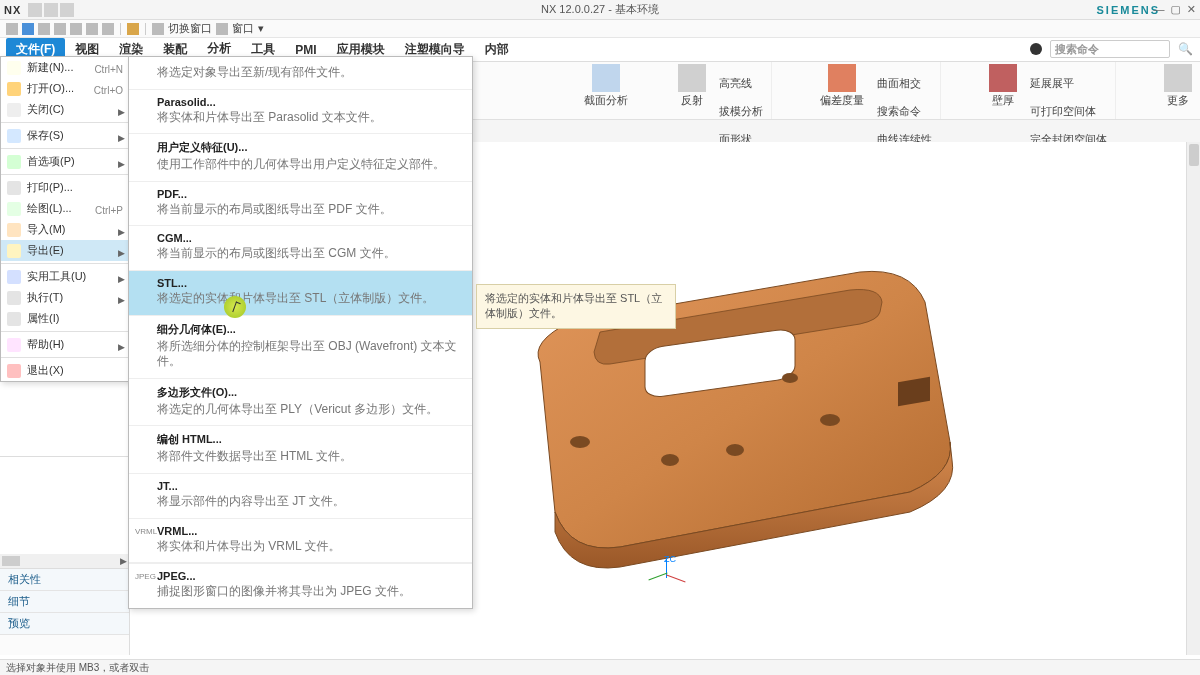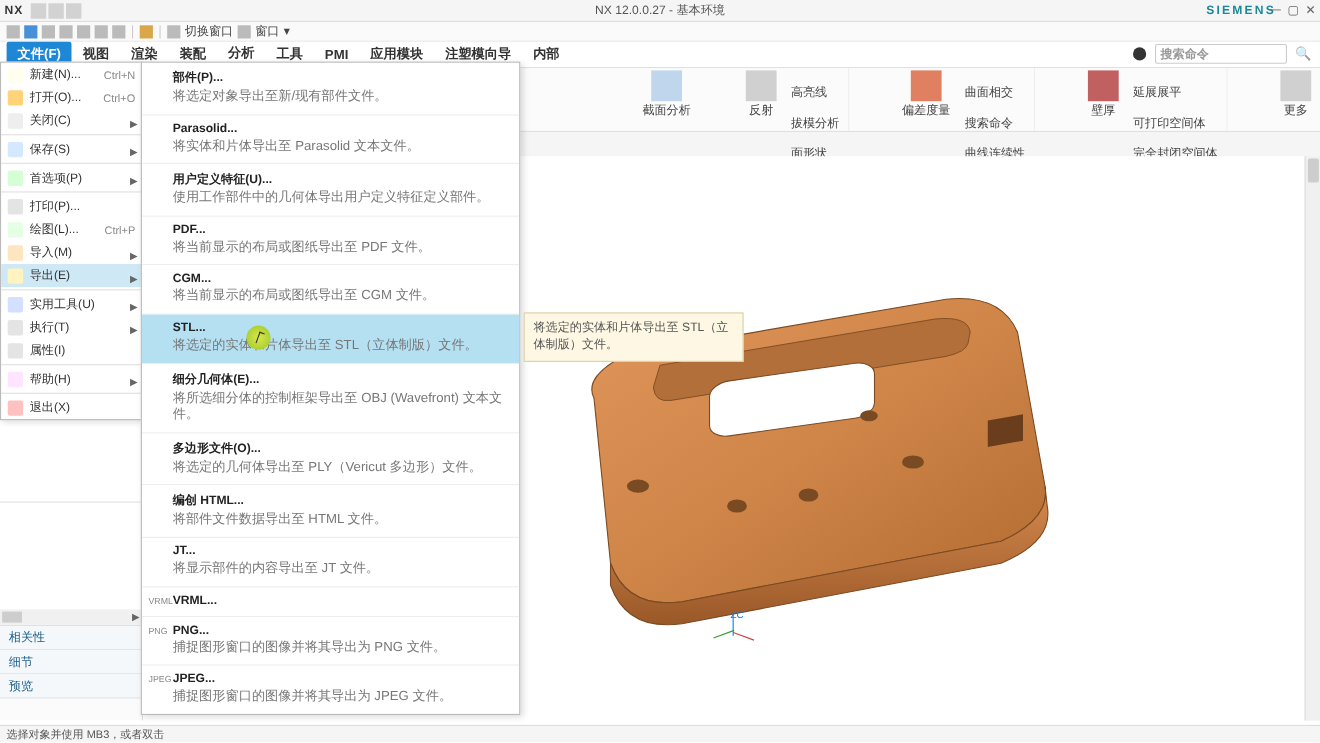--- a/index.html
+++ b/index.html
@@ -375,21 +375,20 @@
     <div class="fm-sep"></div>
     <div class="fm-item">
       <span class="ic ic-exit"></span>
     <span class="label">退出(X)</span>
     <span class="shortcut"></span>
     </div>
   </div>
 
 <div class="export-menu" id="export-menu">
     <div class="em-item">
-    <div class="em-title">部件(P)...</div>
     <div class="em-desc">将选定对象导出至新/现有部件文件。</div>
     </div>
     <div class="em-sep"></div>
     <div class="em-item">
     <div class="em-title">Parasolid...</div>
     <div class="em-desc">将实体和片体导出至 Parasolid 文本文件。</div>
     </div>
     <div class="em-sep"></div>
     <div class="em-item">
     <div class="em-title">用户定义特征(U)...</div>
@@ -427,27 +426,23 @@
     </div>
     <div class="em-sep"></div>
     <div class="em-item">
     <div class="em-title">JT...</div>
     <div class="em-desc">将显示部件的内容导出至 JT 文件。</div>
     </div>
     <div class="em-sep"></div>
     <div class="em-item">
       <span class="em-icon">VRML</span>
     <div class="em-title">VRML...</div>
-    </div>
-    <div class="em-sep"></div>
-    <div class="em-item">
-      <span class="em-icon">PNG</span>
-    <div class="em-title">PNG...</div>
-    <div class="em-desc">捕捉图形窗口的图像并将其导出为 PNG 文件。</div>
-    </div>
+    <div class="em-desc">将实体和片体导出为 VRML 文件。</div>
+    </div>
+    <div class="em-sep"></div>
     <div class="em-sep"></div>
     <div class="em-item">
       <span class="em-icon">JPEG</span>
     <div class="em-title">JPEG...</div>
     <div class="em-desc">捕捉图形窗口的图像并将其导出为 JPEG 文件。</div>
     </div>
   </div>
 
 <div class="tooltip">将选定的实体和片体导出至 STL（立体制版）文件。</div>
 

